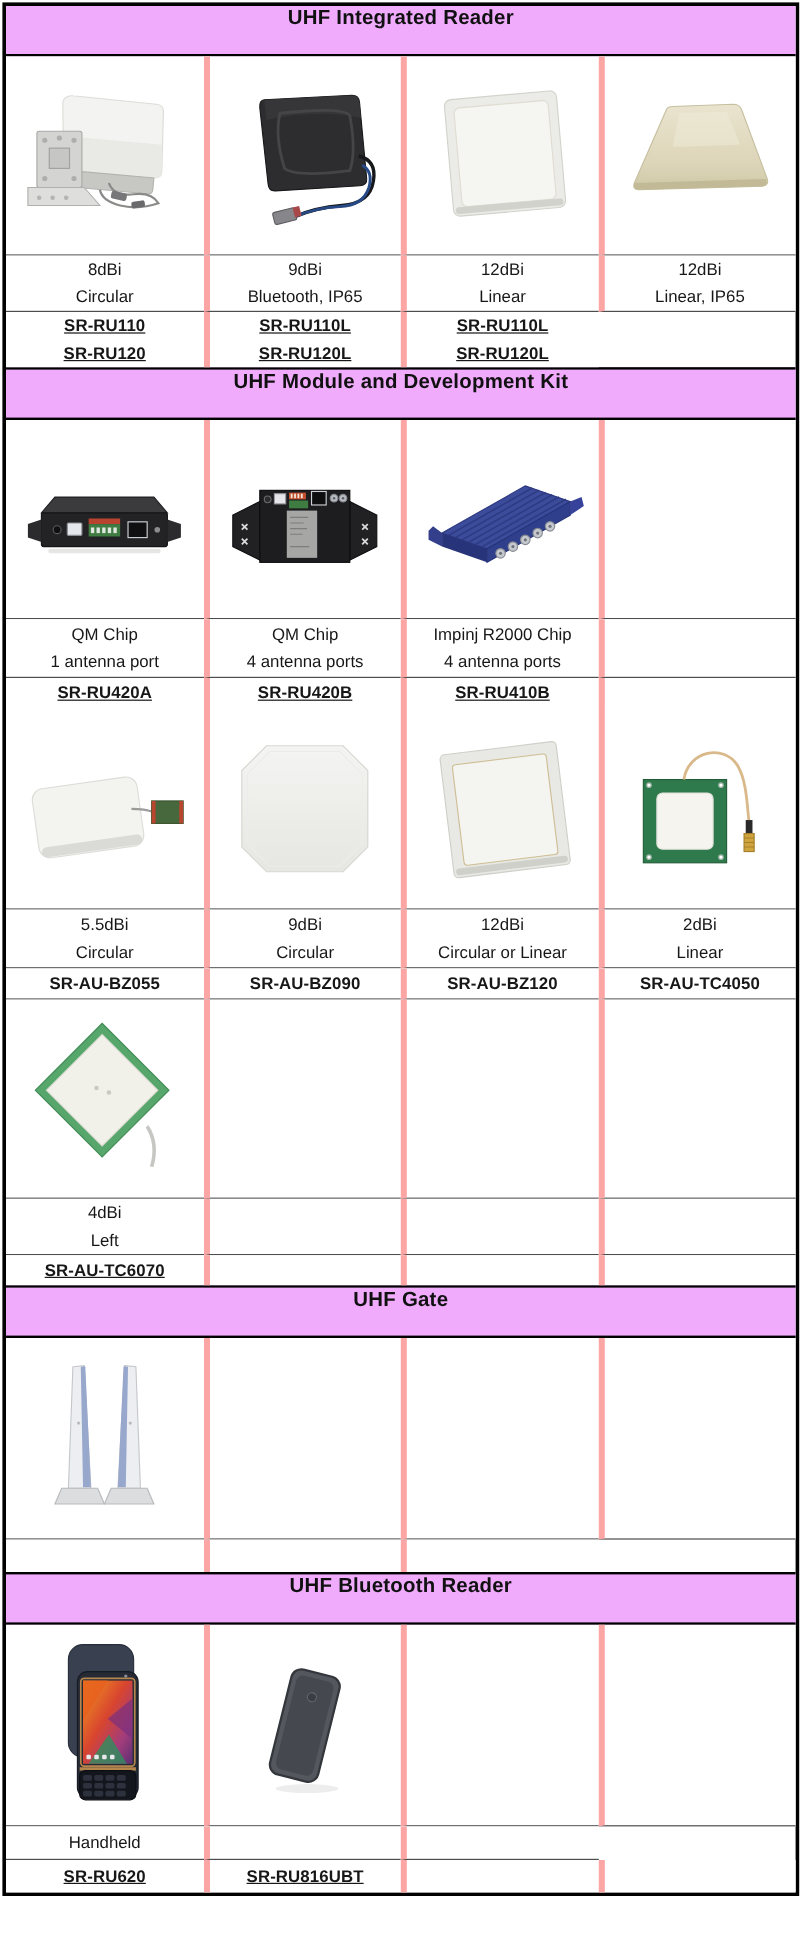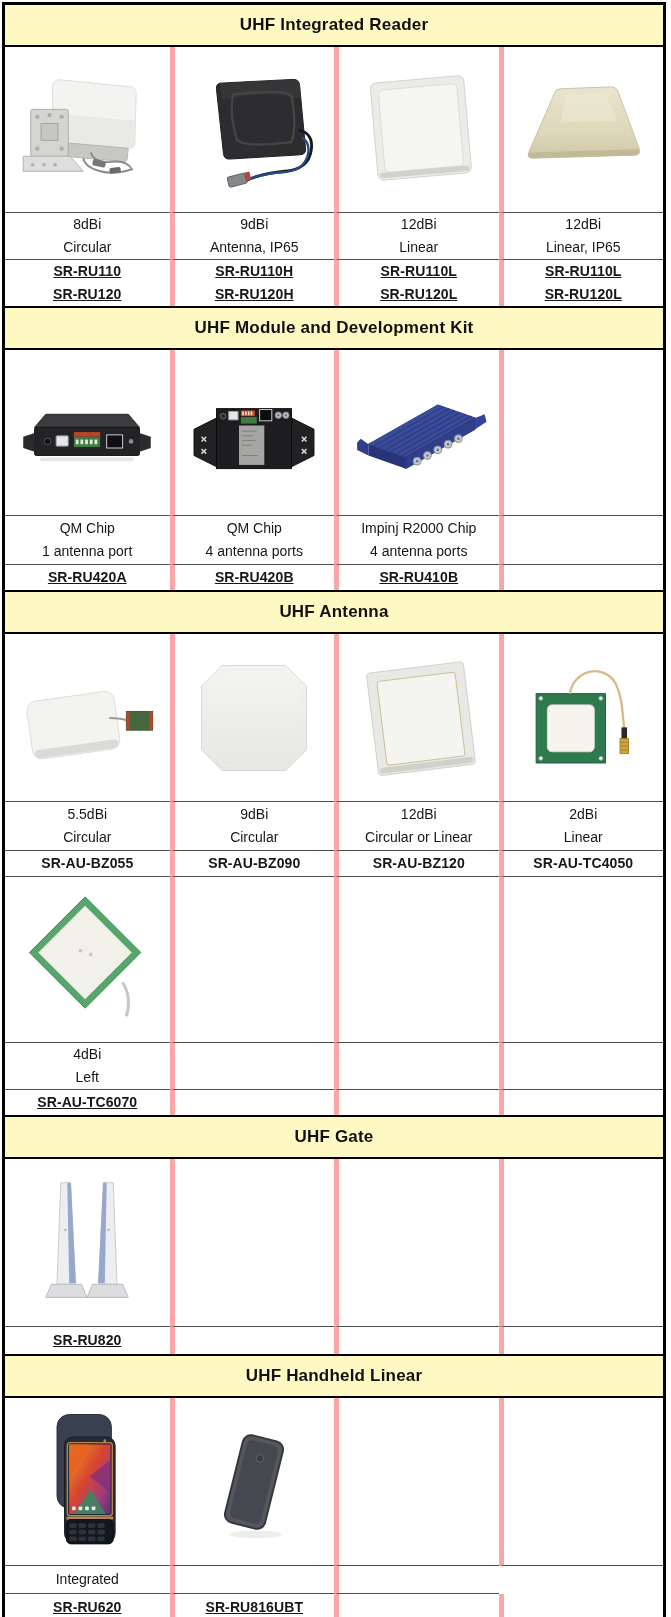--- a/index.html
+++ b/index.html
@@ -1,19 +1,19 @@
 <!DOCTYPE html>
 <html><head>
 <meta charset="utf-8">
 <style>
   html,body{margin:0;padding:0;background:#fff;}
   body{width:671px;font-family:"Liberation Sans",sans-serif;color:#171717;}
   .catalog{box-sizing:border-box;width:664px;margin:2px 0 0 2px;border:3px solid #000;background:#fff;}
-  .sec-header{height:40px;display:flex;align-items:center;justify-content:center;
-    background:#fef9c3;border-top:2px solid #000;border-bottom:2px solid #000;}
+  .sec-header{height:40px;display:flex;justify-content:center;
+    background:#f0abfc;border-top:2px solid #000;border-bottom:2px solid #000;}
   .sec-header.first{border-top:none;}
   .sec-title{font-weight:bold;font-size:17px;letter-spacing:.2px;color:#111;}
   .row{display:grid;grid-template-columns:repeat(4,1fr);}
   .cell{display:flex;flex-direction:column;align-items:center;justify-content:center;
     border-bottom:1px solid #4d4d4d;overflow:hidden;background:#fff;}
   .cell + .cell{border-left:5px solid #fca5a5;}
   .row.no-bb .cell{border-bottom:none;text-decoration:underline;}
   .row.imgr .cell{height:165px;}
   .row.imgr.tall .cell{height:167px;}
   .row.spec2 .cell{height:46px;}
@@ -92,40 +92,36 @@
     </div>
   </div>
 
   <div class="row spec2">
     <div class="cell">
       <div class="ln">8dBi</div>
       <div class="ln">Circular</div>
     </div>
     <div class="cell">
       <div class="ln">9dBi</div>
-      <div class="ln">Antenna, IP65</div>
+      <div class="ln">Bluetooth, IP65</div>
     </div>
     <div class="cell">
       <div class="ln">12dBi</div>
       <div class="ln">Linear</div>
     </div>
     <div class="cell">
       <div class="ln">12dBi</div>
       <div class="ln">Linear, IP65</div>
     </div>
   </div>
 
   <div class="row model2 model no-bb">
     <div class="cell">
       <div class="ln">SR-RU110</div>
       <div class="ln">SR-RU120</div>
-    </div>
-    <div class="cell">
-      <div class="ln">SR-RU110H</div>
-      <div class="ln">SR-RU120H</div>
     </div>
     <div class="cell">
       <div class="ln">SR-RU110L</div>
       <div class="ln">SR-RU120L</div>
     </div>
     <div class="cell">
       <div class="ln">SR-RU110L</div>
       <div class="ln">SR-RU120L</div>
     </div>
   </div>
@@ -249,23 +245,20 @@
     </div>
     <div class="cell">
       <div class="ln">SR-RU420B</div>
     </div>
     <div class="cell">
       <div class="ln">SR-RU410B</div>
     </div>
     <div class="cell"></div>
   </div>
 
-  <div class="sec-header">
-    <span class="sec-title">UHF Antenna</span>
-  </div>
 
   <div class="row imgr tall">
     <div class="cell">
       <svg width="150" height="150" viewBox="0 0 160 160">
         <g transform="rotate(-8 70 84)">
           <rect x="18" y="56" width="94" height="62" rx="10" fill="#f3f3f0" stroke="#dddcd8"></rect>
           <rect x="20" y="108" width="90" height="9" rx="4.5" fill="#dadad6"></rect>
         </g>
         <path d="M104 80 q12 0 20 3" fill="none" stroke="#9a9a98" stroke-width="2"></path>
         <rect x="122" y="73" width="28" height="20" fill="#47683c" stroke="#3a5530"></rect>
@@ -404,30 +397,27 @@
         <circle cx="57" cy="70" r="1.4" fill="#b8bac0"></circle>
           <circle cx="103" cy="70" r="1.4" fill="#b8bac0"></circle>
       </svg>
     </div>
     <div class="cell"></div>
     <div class="cell"></div>
     <div class="cell"></div>
   </div>
 
   <div class="row line1 h27 model no-bb">
-    <div class="cell">
-      <div class="ln">SR-RU820</div>
-    </div>
     <div class="cell"></div>
     <div class="cell"></div>
     <div class="cell"></div>
   </div>
 
   <div class="sec-header">
-    <span class="sec-title">UHF Handheld Linear</span>
+    <span class="sec-title">UHF Bluetooth Reader</span>
   </div>
 
   <div class="row imgr tall">
     <div class="cell">
       <svg width="150" height="158" viewBox="0 0 160 168">
         <defs>
           <linearGradient id="scr14" x1="0" y1="0" x2="1" y2="1">
             <stop offset="0" stop-color="#f29a1e"></stop>
               <stop offset="0.45" stop-color="#d8452f"></stop>
               <stop offset="0.75" stop-color="#a23d7c"></stop>
@@ -475,21 +465,21 @@
         </g>
         <ellipse cx="82" cy="140" rx="28" ry="4" fill="#ededed"></ellipse>
       </svg>
     </div>
     <div class="cell"></div>
     <div class="cell"></div>
   </div>
 
   <div class="row line1 h27">
     <div class="cell">
-      <div class="ln">Integrated</div>
+      <div class="ln">Handheld</div>
     </div>
     <div class="cell"></div>
     <div class="cell"></div>
   </div>
 
   <div class="row line1 h27 model no-bb">
     <div class="cell">
       <div class="ln">SR-RU620</div>
     </div>
     <div class="cell">

